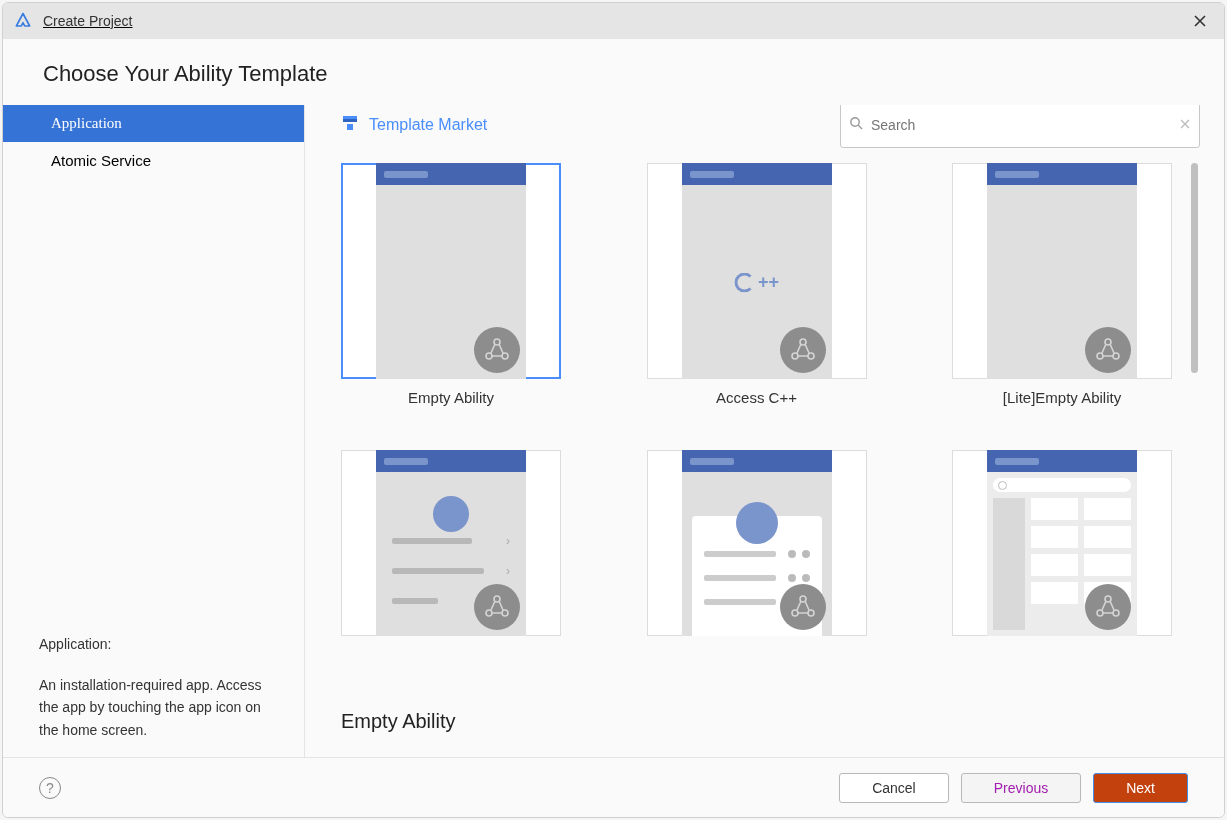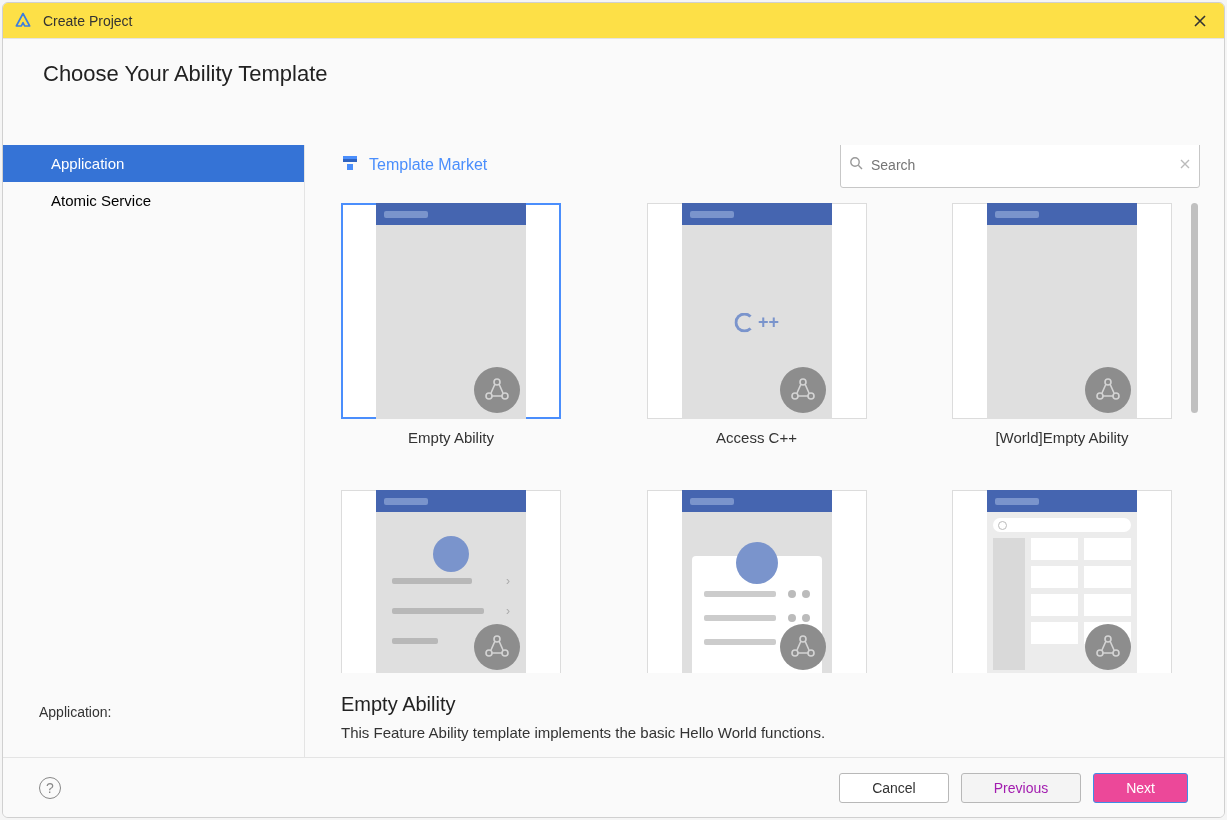--- a/index.html
+++ b/index.html
@@ -20,40 +20,40 @@
     display: flex;
     flex-direction: column;
     overflow: hidden;
   }
   .titlebar {
     height: 36px;
     display: flex;
     align-items: center;
     padding: 0 10px;
     border-bottom: 1px solid #e4e4e4;
-    background: #fde047;
+    background: #e5e5e5;
+    text-decoration: underline;
   }
   .logo {
     width: 20px; height: 20px;
     margin-right: 10px;
     display:flex; align-items:center; justify-content:center;
   }
   .title { font-size: 14px; color: #333; }
   .close {
     margin-left: auto;
     width: 28px; height: 28px;
     display:flex; align-items:center; justify-content:center;
     cursor:pointer; color:#333;
   }
   .body {
     flex:1;
     display:flex;
     flex-direction: column;
     overflow:hidden;
-    gap:40px;
   }
   .heading {
     font-size: 22px;
     color: #222;
     padding: 22px 0 18px 40px;
   }
   .split {
     flex:1;
     display:flex;
     overflow:hidden;
@@ -67,20 +67,21 @@
   }
   .side-item {
     padding: 10px 20px 10px 48px;
     font-size: 15px;
     color:#000000;
     cursor:pointer;
   }
   .side-item.active {
     background:#3573d6;
     color:#fff;
+    font-family:Liberation Serif, serif;
   }
   .side-spacer { flex:1; }
   .side-desc {
     padding: 0 20px 0 36px;
     font-size: 14px;
     color:#333;
     line-height: 1.6;
     margin-top: 48px;
   }
   .side-desc .dt { margin-bottom: 18px; }
@@ -235,21 +236,21 @@
     padding:0 32px;
     border:1px solid #b8b8b8;
     border-radius:3px;
     background:#fff;
     font-size:14px;
     color:#333;
     cursor:pointer;
     display:flex;align-items:center;justify-content:flex-start;
   }
   .btn.disabled { color:#a21caf; background:#f4f4f4; cursor:default; }
-  .btn.primary { background:#ec4899; border-color:#3e8ee8; color:#fff; }
+  .btn.primary { background:#c2410c; border-color:#3e8ee8; color:#fff; }
   
   .cpp-label {
     position:absolute; top:50%; left:50%;
     transform:translate(-50%,-50%);
     color:#7a94cc; font-size:18px; font-weight:600;
     display:flex; align-items:center; gap:4px;
   }
   .cpp-arc {
     width:20px;height:20px;border:3px solid #7a94cc;
     border-right-color:transparent; border-radius:50%;
@@ -311,20 +312,21 @@
       <div class="sidebar">
         <div class="side-item active">
           <span>Application</span>
         </div>
         <div class="side-item">
           <span>Atomic Service</span>
         </div>
         <div class="side-spacer"></div>
         <div class="side-desc">
           <div class="dt">Application:</div>
+          <div>An installation-required app. Access the app by touching the app icon on the home screen.</div>
         </div>
       </div>
 
       <div class="main">
 
         <div class="topbar">
           <div class="market">
             <span>
               <svg width="18" height="18" viewBox="0 0 18 18">
                   <rect x="2" y="2" width="14" height="6" fill="#4a8efc"></rect>
@@ -408,21 +410,21 @@
                   <div class="badge">
                     <svg width="30" height="30" viewBox="0 0 30 30" stroke="#d4d4d4" fill="none" stroke-width="1.6">
                         <circle cx="15" cy="7" r="3"></circle>
                         <circle cx="7" cy="21" r="3"></circle>
                         <circle cx="23" cy="21" r="3"></circle>
                         <path d="M13 9 L9 18 M17 9 L21 18 M10 21 L20 21"></path>
                       </svg>
                   </div>
                 </div>
               </div>
-              <div class="card-label">[World]Empty Ability</div>
+              <div class="card-label">[Lite]Empty Ability</div>
             </div>
 
             <div class="card row2">
               <div class="preview">
                 <div class="phone">
                   <div class="phone-top">
                       <div class="bar"></div>
                     </div>
                   <div class="phone-body">
                     <div style="position:absolute;left:50%;top:24px;transform:translateX(-50%);" class="avatar"></div>
@@ -532,21 +534,20 @@
                 </div>
               </div>
             </div>
 
           </div>
           <div class="scrollbar"></div>
         </div>
 
         <div class="detail">
           <div class="detail-title">Empty Ability</div>
-          <div class="detail-desc">This Feature Ability template implements the basic Hello World functions.</div>
         </div>
 
       </div>
     </div>
   </div>
 
   <div class="footer">
     <div class="help">?</div>
     <div class="fspacer"></div>
     <div class="btn">

